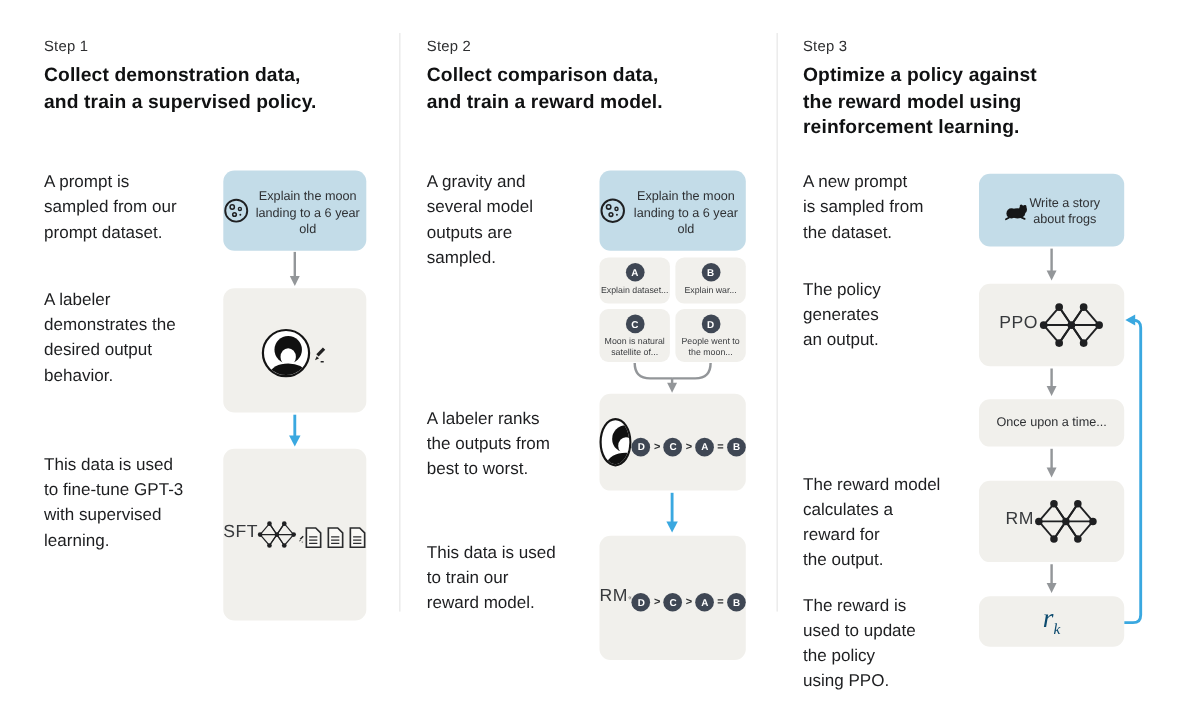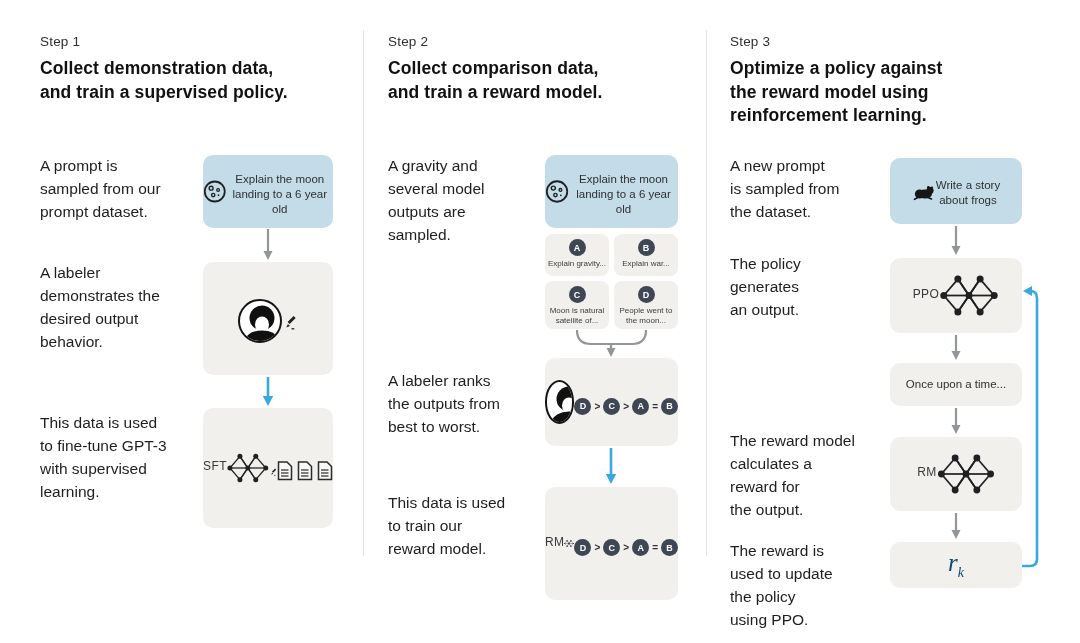--- a/index.html
+++ b/index.html
@@ -17,21 +17,21 @@
     font-family:"Liberation Sans",sans-serif;color:var(--text);overflow:hidden;
   }
   .divider{position:absolute;width:1px;background:var(--divider);top:30px;height:526px;}
   .step-label{position:absolute;font-size:13.5px;color:#2e2f31;letter-spacing:.2px;}
   .step-title{position:absolute;font-size:17.5px;font-weight:bold;line-height:23.5px;color:#101112;white-space:pre-line;letter-spacing:.1px;}
   .cap{position:absolute;font-size:15.5px;line-height:23px;color:#1d1e20;white-space:pre-line;}
   .box{position:absolute;border-radius:10px;box-sizing:border-box;display:flex;flex-direction:row;align-items:center;justify-content:center;}
   .box-blue{background:var(--prompt-box-blue);}
   .box-gray{background:var(--box-gray);}
   .box-text{font-size:11.5px;line-height:15px;color:#2e3033;text-align:center;white-space:pre-line;margin-top:6px;}
-  .model-label{font-size:12px;color:#37393c;letter-spacing:.4px;margin-bottom:4px;}
+  .model-label{font-size:16px;color:#37393c;letter-spacing:.4px;margin-bottom:4px;}
   .mini-box{position:absolute;border-radius:8px;background:var(--box-gray);box-sizing:border-box;
     display:flex;flex-direction:column;align-items:center;justify-content:flex-start;padding-top:5px;}
   .mini-text{font-size:8px;line-height:9.5px;color:#3a3c3f;text-align:center;white-space:pre-line;margin-top:3px;}
   .badge{display:inline-flex;align-items:center;justify-content:center;width:17px;height:17px;border-radius:50%;
     background:var(--badge-dark);color:#fff;font-size:9px;font-weight:bold;}
   .rank-row{display:flex;align-items:center;gap:3px;margin-top:8px;}
   .rank-sep{font-size:10px;font-weight:bold;color:#2f3133;}
   .avatar{width:44px;height:44px;border-radius:50%;overflow:hidden;background:#fff;border:2.5px solid #141414;box-sizing:border-box;}
   .net{display:block;}
   .net line{stroke:#1f2022;stroke-width:3;}
@@ -121,21 +121,21 @@
           <path d="M2,44 Q6,29.5 22,29.5 Q38,29.5 42,44 Z" fill="#101010"></path>
         </svg>
       </div>
       <svg class="pencil" width="16" height="17" viewBox="0 0 16 17" style="margin-top:4px;">
         <line x1="12.6" y1="3" x2="6.6" y2="9" stroke-width="3"></line>
         <path d="M5.9,9.9 L4.3,13.6 L8,12 Z" fill="#222"></path>
         <line x1="9.5" y1="14.8" x2="12.3" y2="14.8" stroke-width="1.3"></line>
       </svg>
     </div>
 
-    <div class="box box-gray" style="left:203px;top:408px;width:130px;height:120px;">
+    <div class="box box-gray" style="left:203px;top:408px;width:130px;height:156px;">
       <div class="model-label">SFT</div>
       <svg class="net" width="74" height="50" viewBox="0 0 100 70">
         <line x1="7" y1="35" x2="31" y2="7"></line>
           <line x1="7" y1="35" x2="31" y2="63"></line>
           <line x1="7" y1="35" x2="50" y2="35"></line>
         <line x1="31" y1="7" x2="50" y2="35"></line>
           <line x1="31" y1="63" x2="50" y2="35"></line>
         <line x1="31" y1="7" x2="69" y2="63"></line>
           <line x1="31" y1="63" x2="69" y2="7"></line>
         <line x1="69" y1="7" x2="50" y2="35"></line>
@@ -202,21 +202,21 @@
         <circle cx="15.4" cy="10.4" r="1.4" fill="none" stroke="#1f2022" stroke-width="1.3"></circle>
         <circle cx="10.4" cy="15.6" r="1.7" fill="none" stroke="#1f2022" stroke-width="1.4"></circle>
         <circle cx="15.8" cy="15.8" r="0.9" fill="#1f2022"></circle>
       </svg>
       <div class="box-text">Explain the moon
 landing to a 6 year old</div>
     </div>
 
     <div class="mini-box" style="left:545px;top:234px;width:64px;height:42px;">
       <span class="badge">A</span>
-      <div class="mini-text">Explain gravity...</div>
+      <div class="mini-text">Explain dataset...</div>
     </div>
     <div class="mini-box" style="left:614px;top:234px;width:64px;height:42px;">
       <span class="badge">B</span>
       <div class="mini-text">Explain war...</div>
     </div>
     <div class="mini-box" style="left:545px;top:281px;width:64px;height:48px;">
       <span class="badge">C</span>
       <div class="mini-text">Moon is natural
 satellite of...</div>
     </div>

